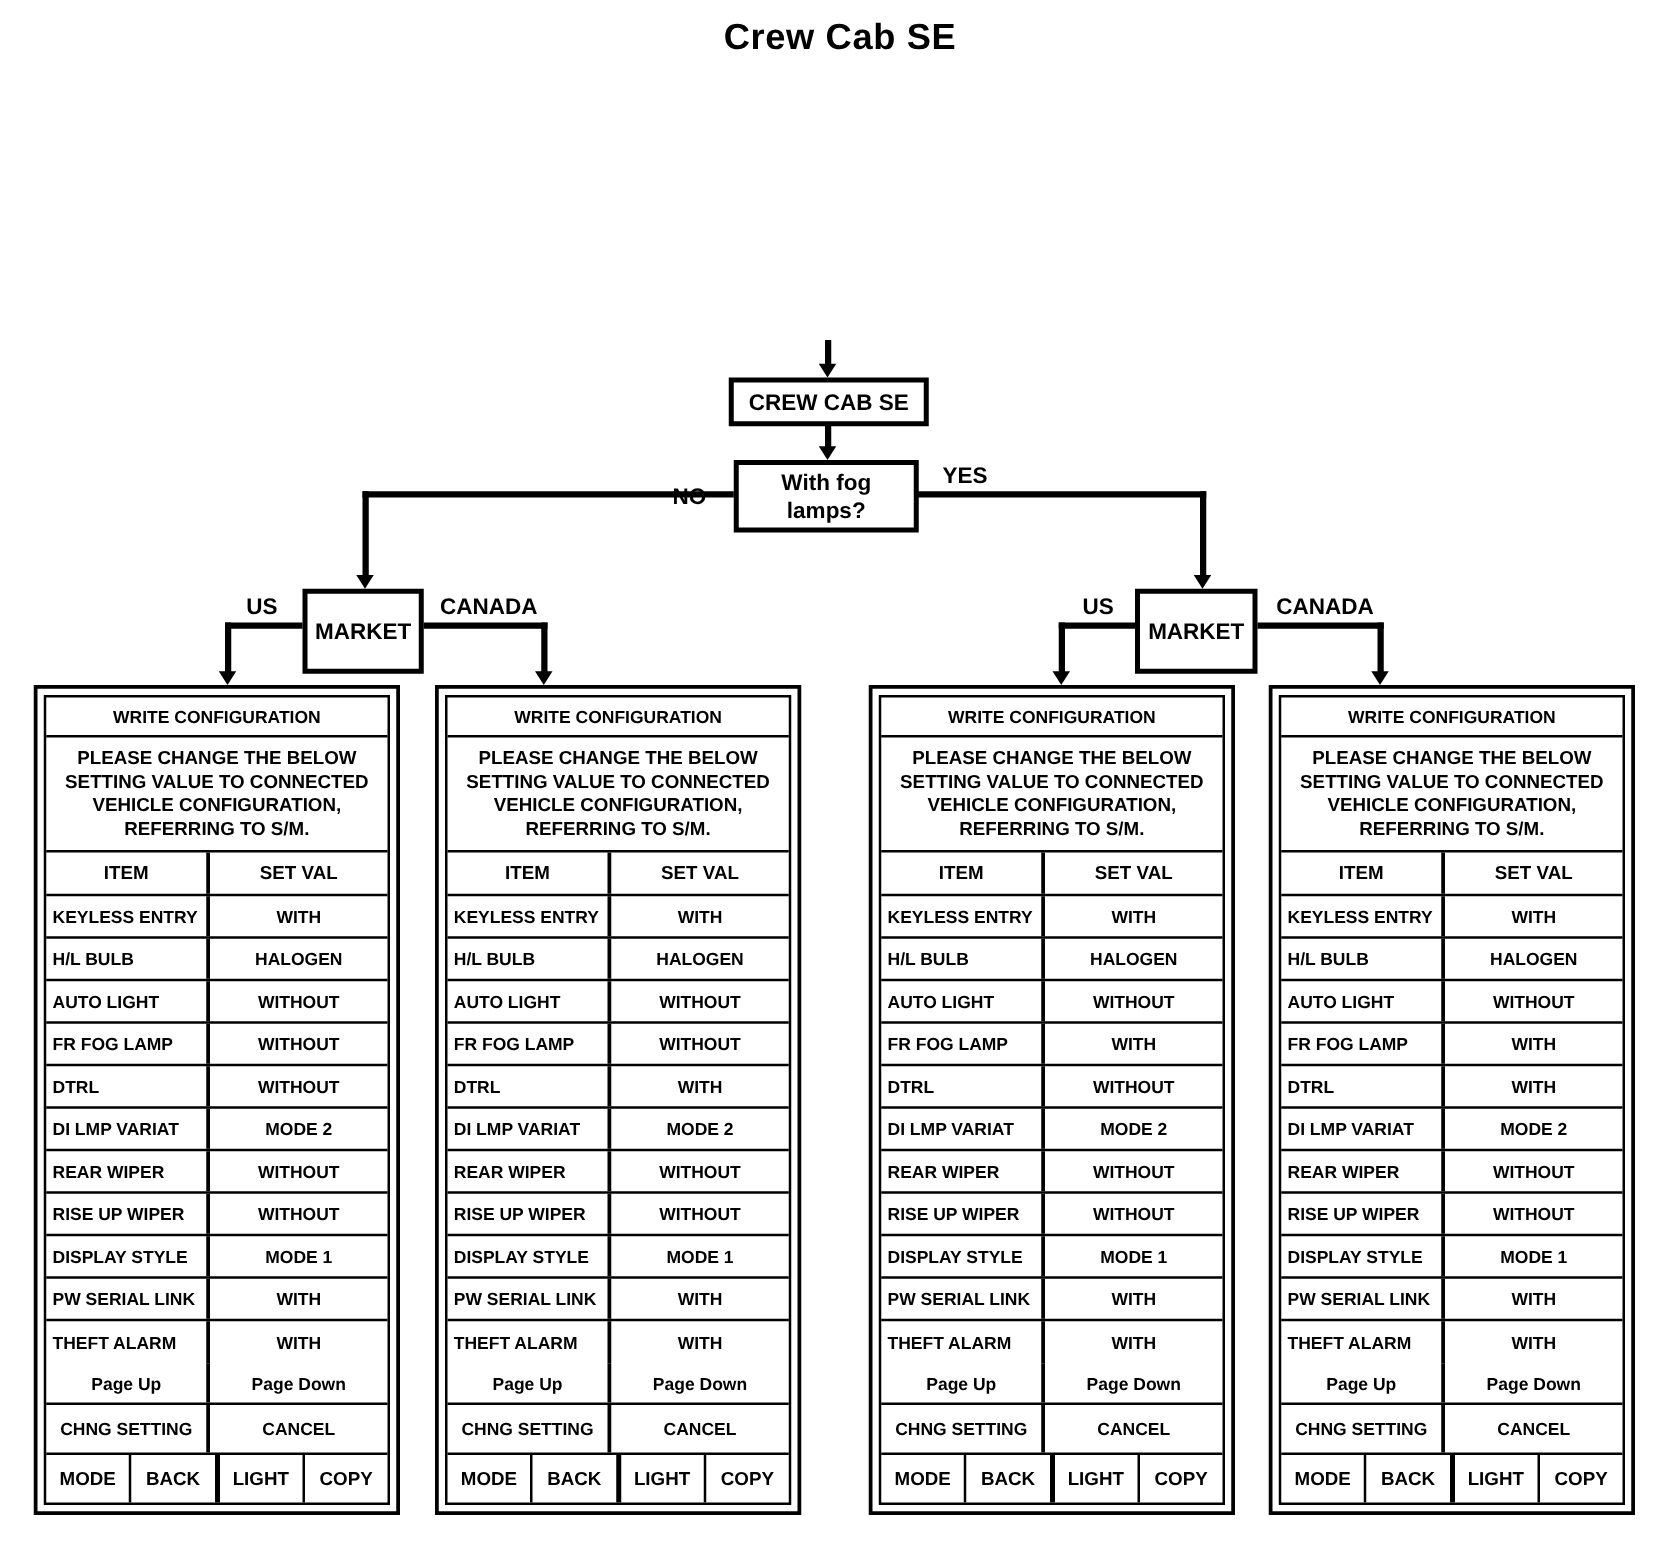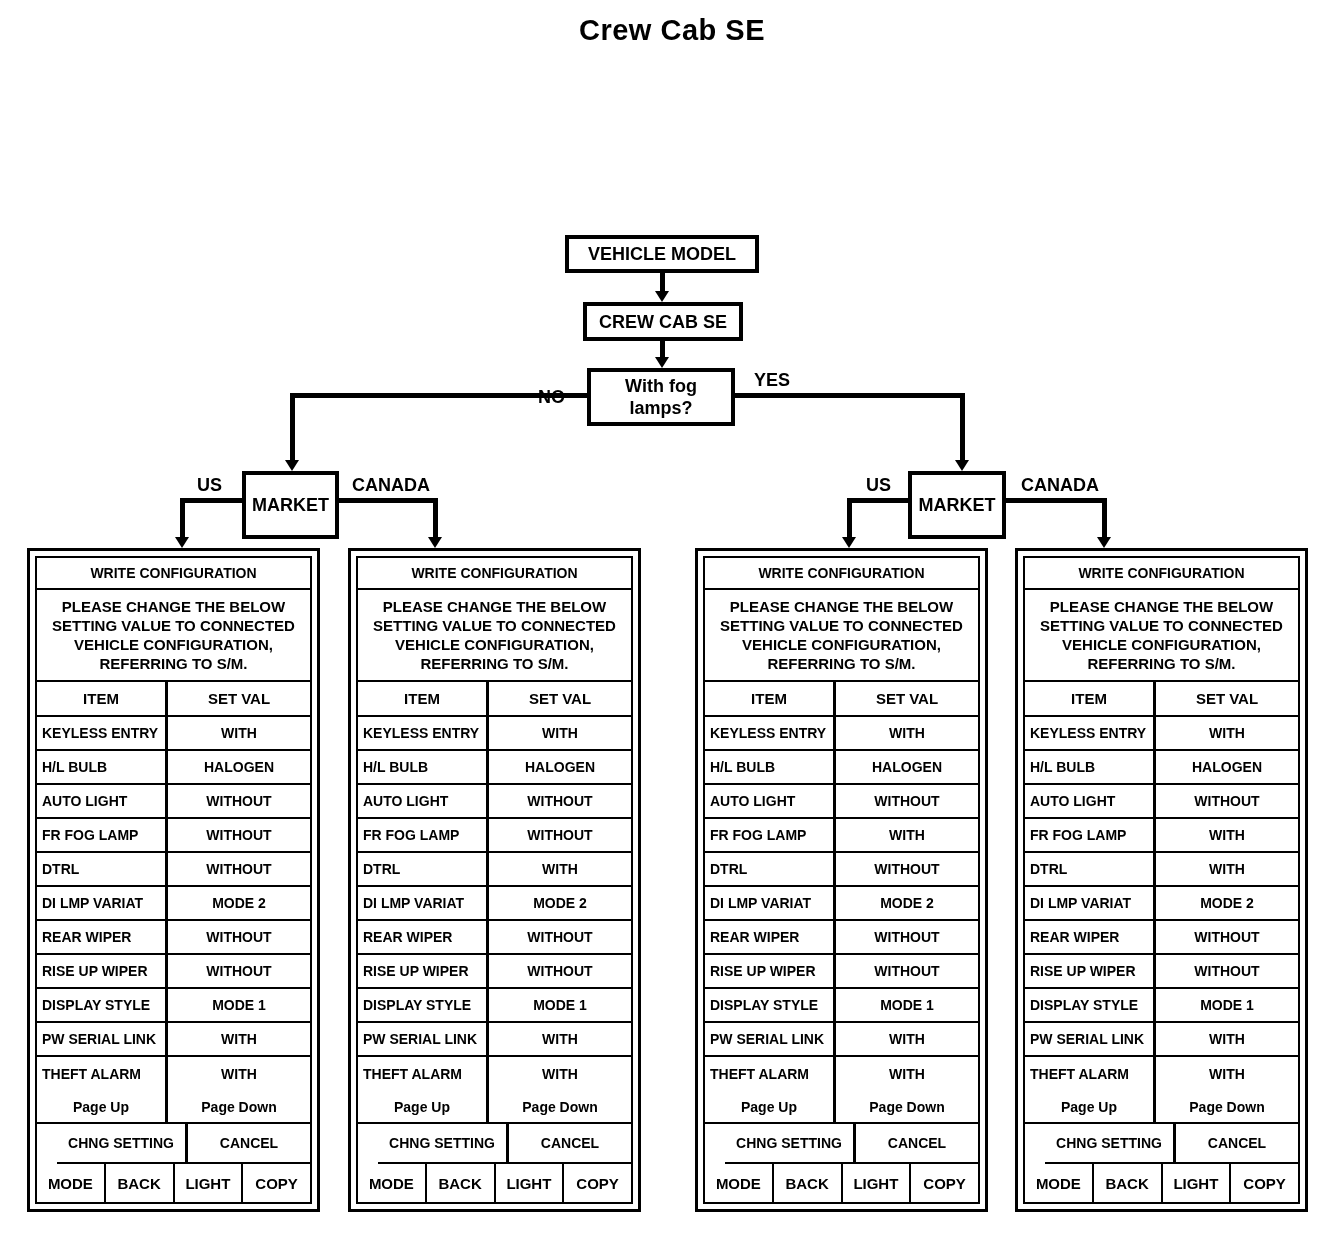--- a/index.html
+++ b/index.html
@@ -37,40 +37,37 @@
   }
   .panel-0{left:27px;}.panel-1{left:348px;}.panel-2{left:695px;}.panel-3{left:1015px;}
   .ptable{border:2px solid #000;box-sizing:border-box;height:648px;}
   .prow{border-bottom:2px solid #000;box-sizing:border-box;display:flex;align-items:stretch;}
   .prow:last-child{border-bottom:none;}
   .phead{height:32px;font-size:14px;align-items:center;justify-content:center;}
   .pmsg{height:92px;display:block;text-align:center;font-size:15px;line-height:19px;padding:7px 2px;}
   .colhead{height:35px;font-size:15px;}
   .drow{height:34px;font-size:14px;}
   .pagerow{height:33px;font-size:14px;}
-  .chngrow{height:40px;font-size:14px;margin-left:20px;}
+  .chngrow{height:40px;font-size:14px;}
   .btnrow{height:38px;font-size:15px;text-align:right;}
   .cell{display:flex;align-items:center;box-sizing:border-box;}
   .c-item{flex:0 0 131px;border-right:3px solid #000;padding-left:5px;}
   .c-val{flex:1;justify-content:center;text-align:center;padding-left:0;}
   .c-center{justify-content:center;padding-left:0;}
   .btnrow .cell{flex:1;justify-content:center;border-right:2px solid #000;}
-  .btnrow .cell:nth-child(2){border-right:2px solid #000000;}
+  .btnrow .cell:nth-child(2){border-right:4px solid #000000;}
   .btnrow .cell:last-child{border-right:none;}
 </style>
 </head>
 <body>
 
 <div class="canvas">
 
   <div class="title">Crew Cab SE</div>
 
-  <div class="box b-vehicle">
-    <span>VEHICLE MODEL</span>
-  </div>
   <div class="box b-crew">
     <span>CREW CAB SE</span>
   </div>
   <div class="box b-fog">
     <span>With fog lamps?</span>
   </div>
   <div class="box b-market-l">
     <span>MARKET</span>
   </div>
   <div class="box b-market-r">

